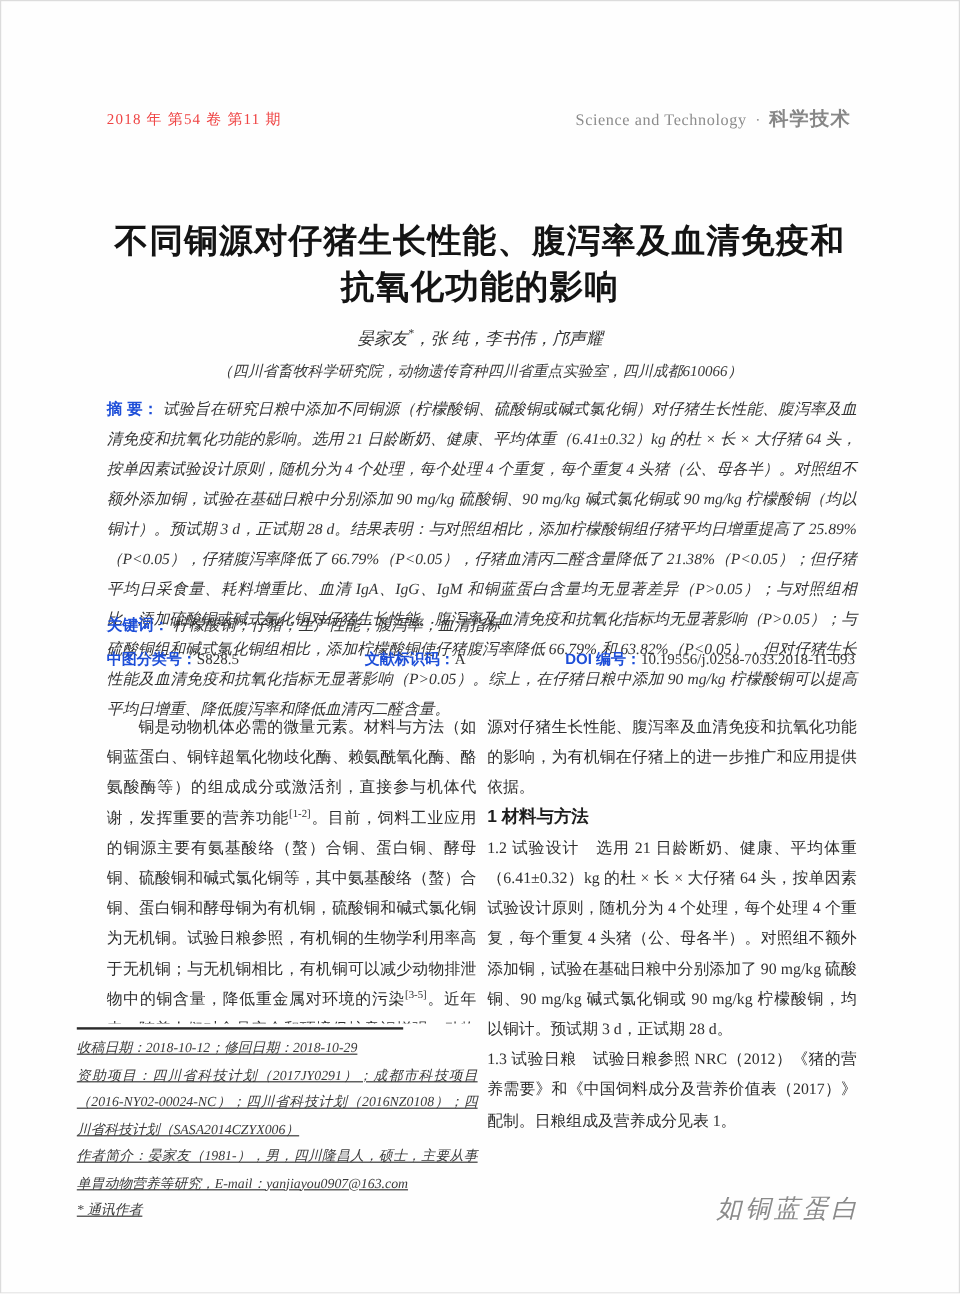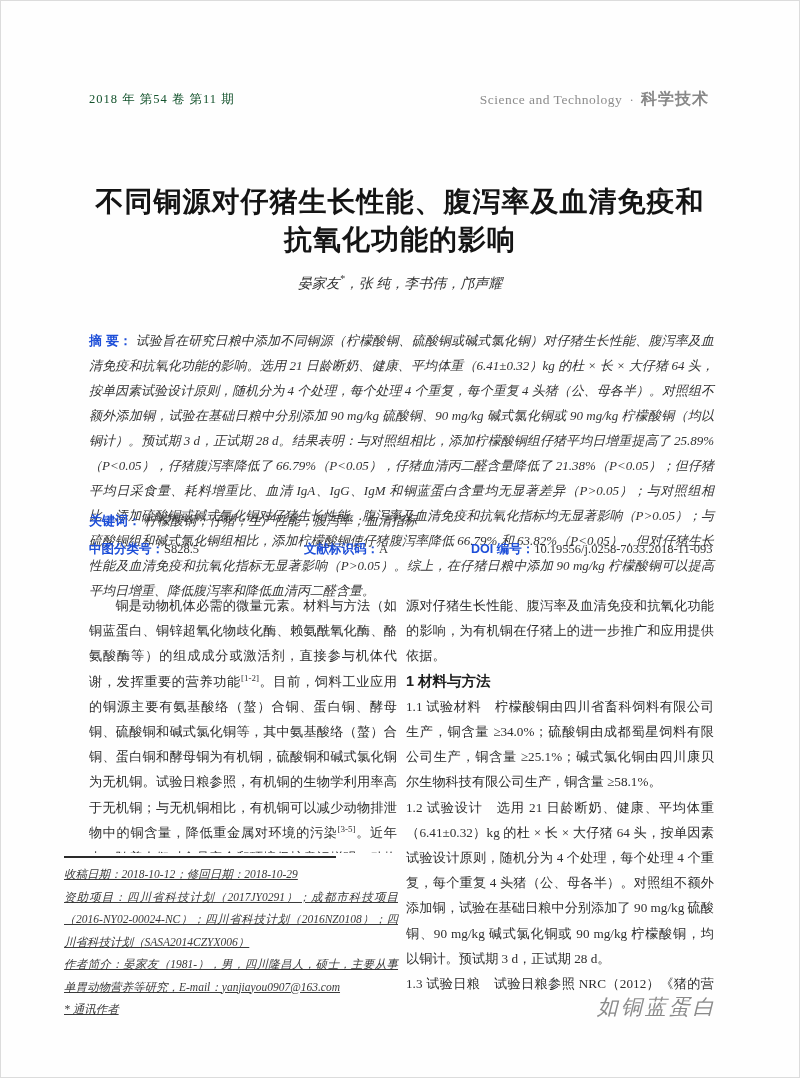--- a/index.html
+++ b/index.html
@@ -2,21 +2,21 @@
 <html><head>
 <meta charset="utf-8">
 <style>
   html,body{margin:0;padding:0;background:#ffffff;}
   .page{
     position:relative;width:800px;height:1078px;margin:0 auto;
     background:#fefefe;border:1px solid #dcdcdc;box-sizing:border-box;
     overflow:hidden;color:#2b2b2b;
     font-family:"Liberation Serif","DejaVu Serif",serif;
   }
-  .hdr-left{position:absolute;left:88px;top:90px;font-size:12.5px;color:#14532d;letter-spacing:1px;}
+  .hdr-left{position:absolute;left:88px;top:90px;font-size:12.5px;color:#ef4444;letter-spacing:1px;}
   .hdr-right{position:absolute;right:90px;top:88px;font-size:13px;color:#8c8c8c;text-align:right;}
   .hdr-right .en{font-size:13.5px;letter-spacing:0.5px;}
   .hdr-right .sep{margin:0 4px;}
   .hdr-right .cn{font-family:"Liberation Sans","DejaVu Sans",sans-serif;font-weight:bold;font-size:16px;color:#878787;letter-spacing:1px;}
   .title{position:absolute;left:40px;right:40px;top:182px;text-align:center;
     font-weight:700;font-size:28px;line-height:38px;color:#141414;letter-spacing:1px;}
   .authors{position:absolute;left:0;right:0;top:272px;text-align:center;
     font-style:italic;font-size:14px;color:#333;}
   .authors sup{font-size:10px;}
   .affiliation{position:absolute;left:0;right:0;top:300px;text-align:center;
@@ -63,20 +63,21 @@
 
   <div class="title">
     <div>不同铜源对仔猪生长性能、腹泻率及血清免疫和</div>
     <div>抗氧化功能的影响</div>
   </div>
 
   <div class="authors">
     <span>晏家友</span><sup>*</sup><span>，张 纯，李书伟，邝声耀</span>
   </div>
 
+  <div class="affiliation">（四川省畜牧科学研究院，动物遗传育种四川省重点实验室，四川成都610066）</div>
 
   <div class="abstract">
     <span class="lbl">摘 要：</span>
     <span>试验旨在研究日粮中添加不同铜源（柠檬酸铜、硫酸铜或碱式氯化铜）对仔猪生长性能、腹泻率及血清免疫和抗氧化功能的影响。选用 21 日龄断奶、健康、平均体重（6.41±0.32）kg 的杜 × 长 × 大仔猪 64 头，按单因素试验设计原则，随机分为 4 个处理，每个处理 4 个重复，每个重复 4 头猪（公、母各半）。对照组不额外添加铜，试验在基础日粮中分别添加 90 mg/kg 硫酸铜、90 mg/kg 碱式氯化铜或 90 mg/kg 柠檬酸铜（均以铜计）。预试期 3 d，正试期 28 d。结果表明：与对照组相比，添加柠檬酸铜组仔猪平均日增重提高了 25.89%（P&lt;0.05），仔猪腹泻率降低了 66.79%（P&lt;0.05），仔猪血清丙二醛含量降低了 21.38%（P&lt;0.05）；但仔猪平均日采食量、耗料增重比、血清 IgA、IgG、IgM 和铜蓝蛋白含量均无显著差异（P&gt;0.05）；与对照组相比，添加硫酸铜或碱式氯化铜对仔猪生长性能、腹泻率及血清免疫和抗氧化指标均无显著影响（P&gt;0.05）；与硫酸铜组和碱式氯化铜组相比，添加柠檬酸铜使仔猪腹泻率降低 66.79% 和 63.82%（P&lt;0.05），但对仔猪生长性能及血清免疫和抗氧化指标无显著影响（P&gt;0.05）。综上，在仔猪日粮中添加 90 mg/kg 柠檬酸铜可以提高平均日增重、降低腹泻率和降低血清丙二醛含量。</span>
   </div>
 
   <div class="keywords">
     <span class="lbl">关键词：</span>
     <span>柠檬酸铜；仔猪；生产性能；腹泻率；血清指标</span>
   </div>
@@ -96,21 +97,20 @@
   <div class="footnotes">
     <p>收稿日期：2018-10-12；修回日期：2018-10-29</p>
     <p>资助项目：四川省科技计划（2017JY0291）；成都市科技项目（2016-NY02-00024-NC）；四川省科技计划（2016NZ0108）；四川省科技计划（SASA2014CZYX006）</p>
     <p>作者简介：晏家友（1981-），男，四川隆昌人，硕士，主要从事单胃动物营养等研究，E-mail：yanjiayou0907@163.com</p>
     <p>* 通讯作者</p>
   </div>
 
   <div class="col col-right">
     <p>源对仔猪生长性能、腹泻率及血清免疫和抗氧化功能的影响，为有机铜在仔猪上的进一步推广和应用提供依据。</p>
     <p class="sec-heading">1 材料与方法</p>
-    <p>1.1 试验材料　柠檬酸铜由四川省畜科饲料有限公司生产，铜含量 ≥34.0%；硫酸铜由成都蜀星饲料有限公司生产，铜含量 ≥25.1%；碱式氯化铜由四川康贝尔生物科技有限公司生产，铜含量 ≥58.1%。</p>
     <p>1.2 试验设计　选用 21 日龄断奶、健康、平均体重（6.41±0.32）kg 的杜 × 长 × 大仔猪 64 头，按单因素试验设计原则，随机分为 4 个处理，每个处理 4 个重复，每个重复 4 头猪（公、母各半）。对照组不额外添加铜，试验在基础日粮中分别添加了 90 mg/kg 硫酸铜、90 mg/kg 碱式氯化铜或 90 mg/kg 柠檬酸铜，均以铜计。预试期 3 d，正试期 28 d。</p>
     <p>1.3 试验日粮　试验日粮参照 NRC（2012）《猪的营养需要》和《中国饲料成分及营养价值表（2017）》配制。日粮组成及营养成分见表 1。</p>
   </div>
 
 
   <div class="footer-journal">如铜蓝蛋白</div>
 
 </div>
 
 </body></html>

